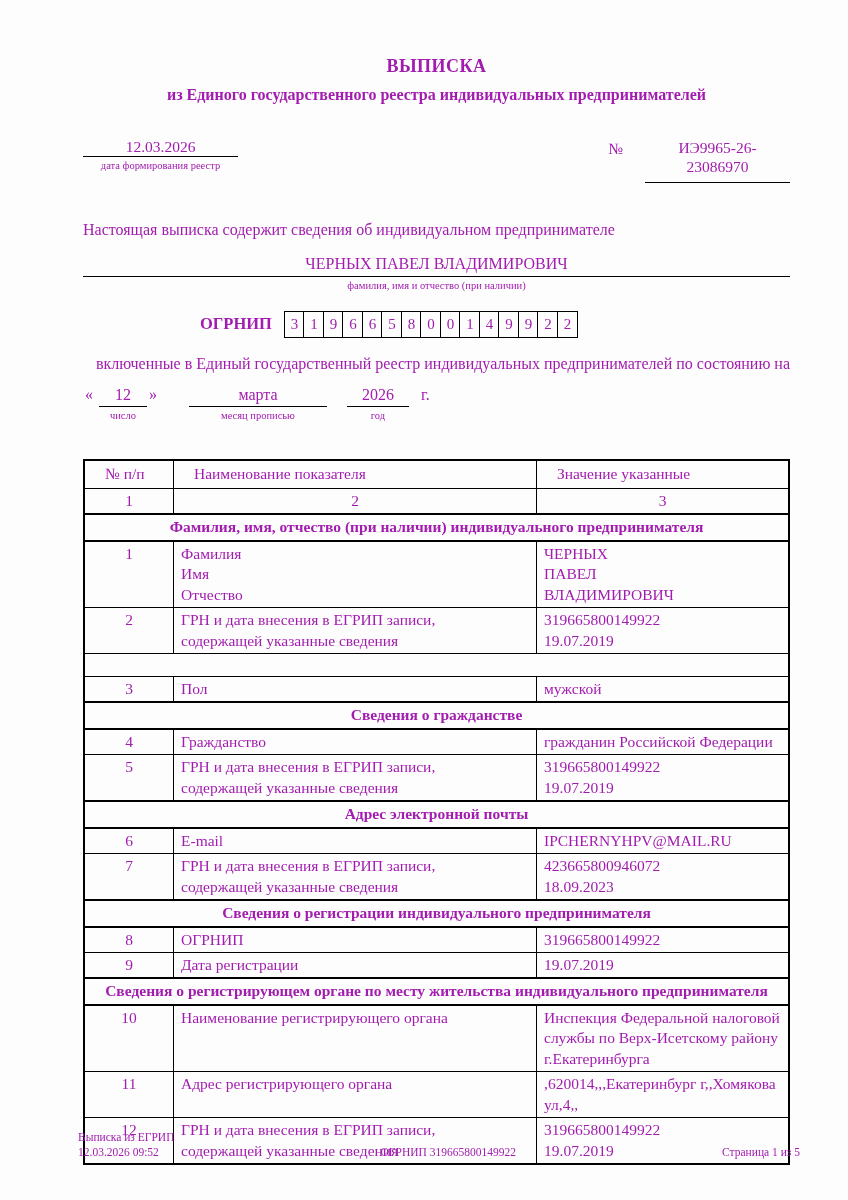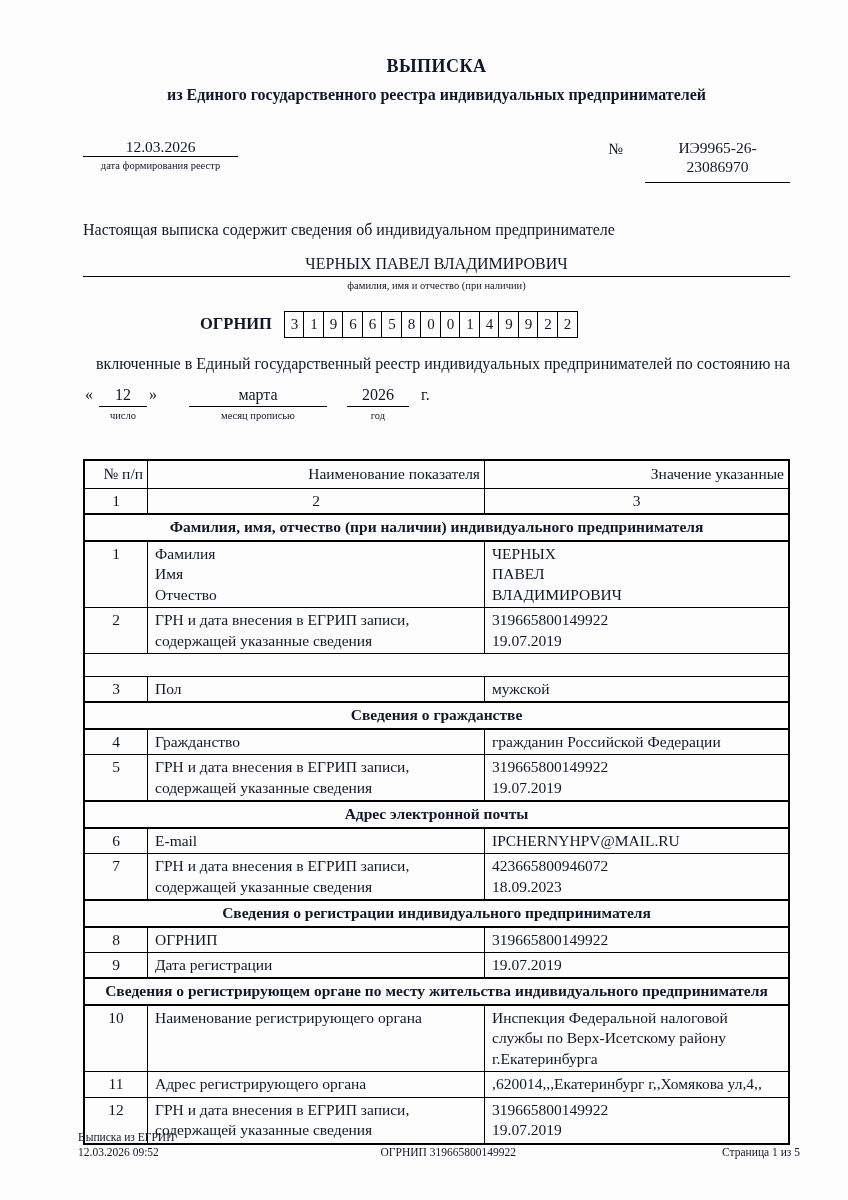--- a/index.html
+++ b/index.html
@@ -2,21 +2,21 @@
 <html lang="ru"><head>
 <meta charset="utf-8">
 <style>
   html, body { margin: 0; padding: 0; background: #e8e8e8; }
   .page {
     position: relative;
     width: 848px;
     height: 1200px;
     margin: 0 auto;
     background: #fdfdfd;
-    color: #0f172a;
+    color: #a21caf;
     font-family: "Liberation Serif", "DejaVu Serif", serif;
     font-size: 15.5px;
     box-sizing: border-box;
     overflow: hidden;
   }
   .content {
     position: absolute;
     left: 83px;
     right: 58px;
     top: 0;
@@ -113,21 +113,21 @@
     border: 2.5px solid #000;
     font-size: 15.5px;
   }
   .doc-table td, .doc-table th {
     border: 1.7px solid #000;
     padding: 2px 7px;
     vertical-align: top;
     line-height: 1.32;
     font-weight: normal;
   }
-  .doc-table .head-row th { text-align: right; padding: 3px 4px; }
+  .doc-table .head-row th { text-align: left; padding: 3px 20px; }
   .doc-table .cols-row td { text-align: center; border-bottom: 2.2px solid #000; }
   .doc-table .section-cell {
     text-align: center;
     font-weight: bold;
     border-top: 2px solid #000;
     border-bottom: 2px solid #000;
   }
   .doc-table .spacer-cell { height: 18px; }
   .doc-table .num-cell { text-align: center; width: 48px; }
   .doc-table .name-cell { width: 322px; white-space: pre-line; }

